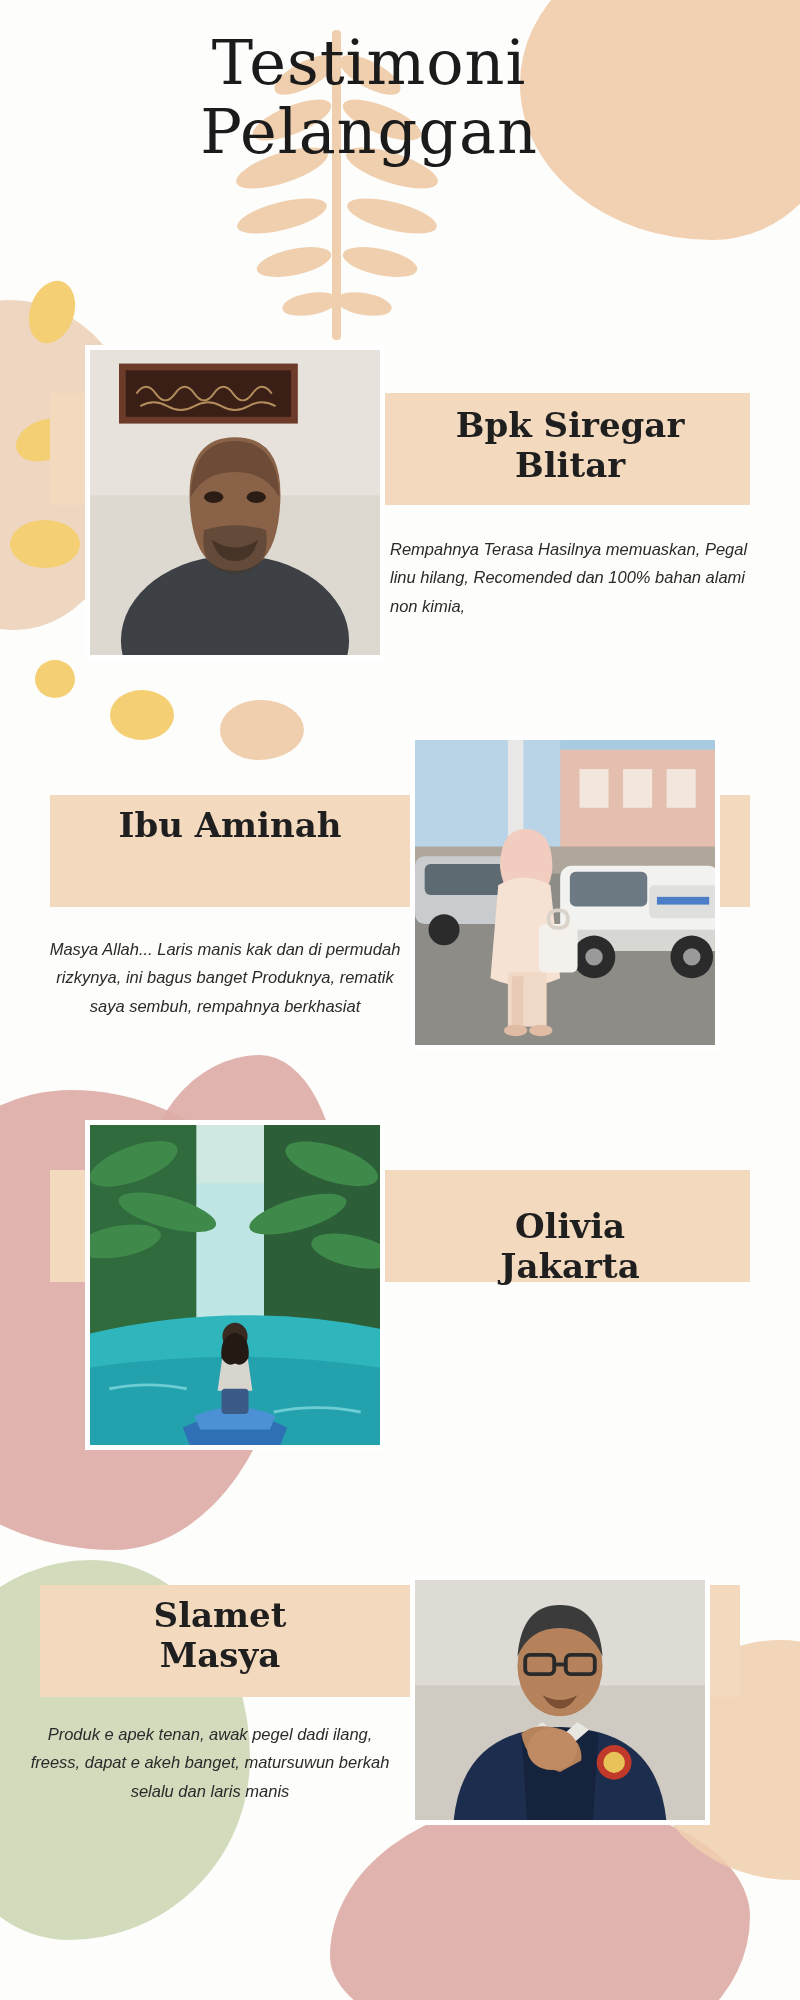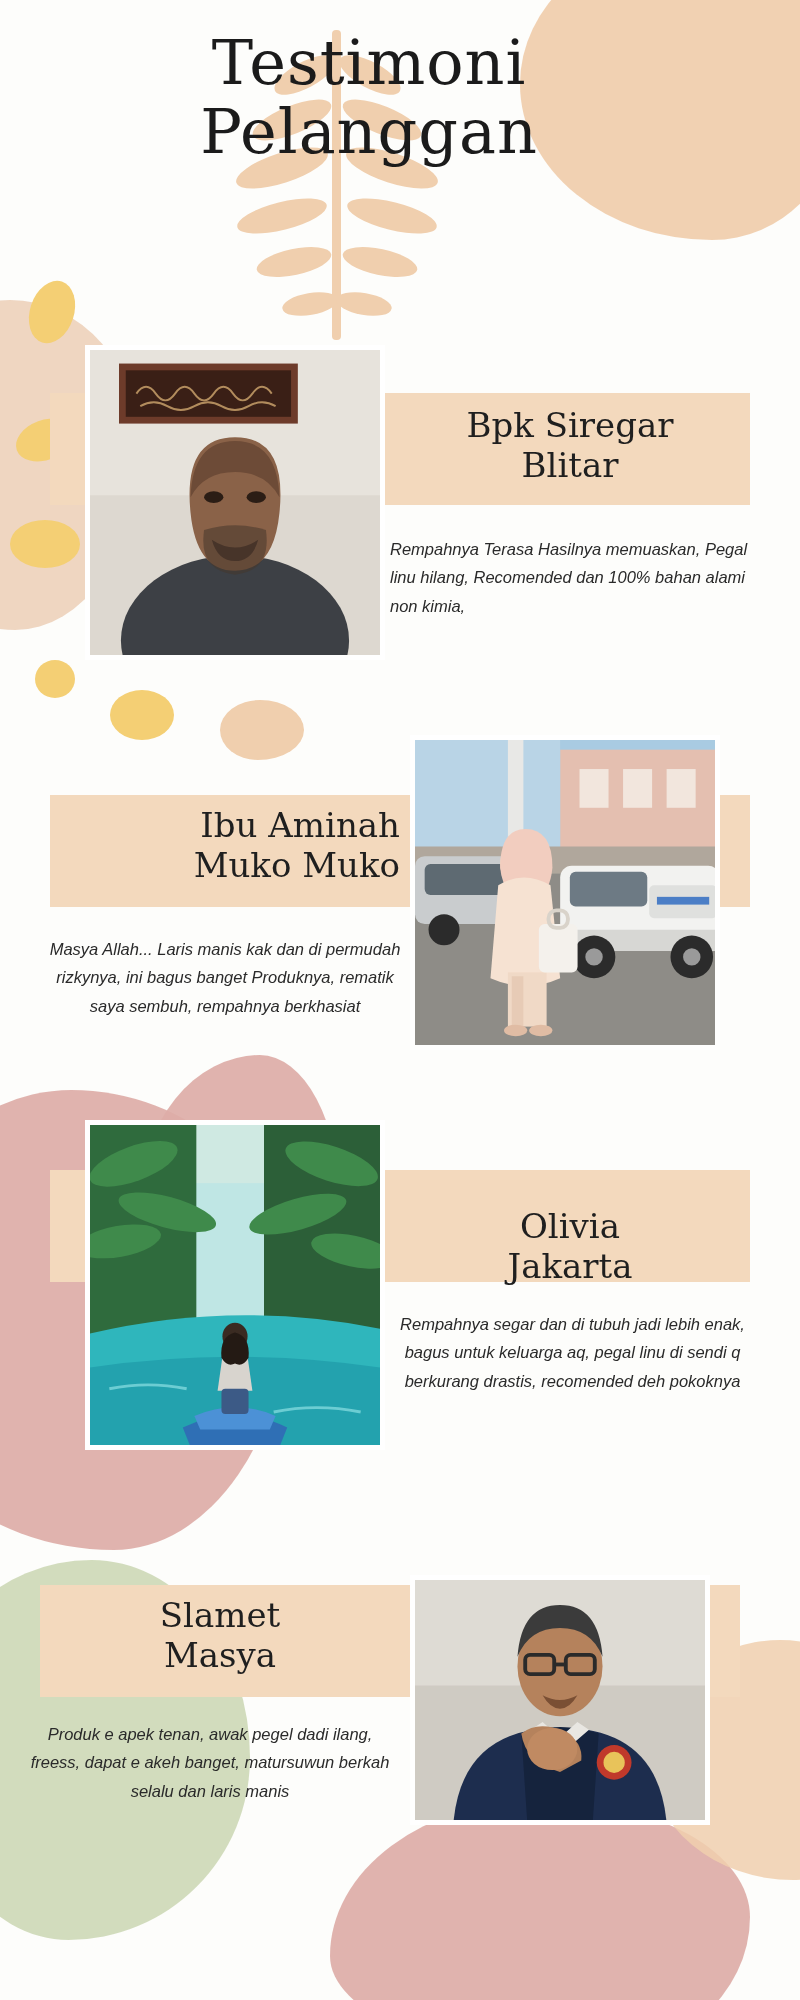--- a/index.html
+++ b/index.html
@@ -136,42 +136,42 @@
   }
   .photo svg { display: block; width: 100%; height: 100%; }
 
   .name {
     position: absolute;
     z-index: 5;
     font-family: "DejaVu Serif", serif;
     font-size: 34px;
     line-height: 1.18;
     color: #1f1f1f;
-    font-weight: 400;
+    font-weight: 700;
   }
   .quote {
     position: absolute;
     z-index: 5;
     font-family: "Liberation Sans", sans-serif;
     font-style: italic;
     font-size: 16.5px;
     line-height: 1.72;
     color: #2a2a2a;
   }
 
   
   #band1 { top: 393px; left: 50px; width: 700px; height: 112px; }
   #photo1 { top: 345px; left: 85px; width: 300px; height: 315px; }
   #name1 { top: 405px; left: 400px; width: 340px; text-align: center; }
   #quote1 { top: 535px; left: 390px; width: 360px; text-align: left; }
 
   
   #band2 { top: 795px; left: 50px; width: 700px; height: 112px; }
   #photo2 { top: 735px; left: 410px; width: 310px; height: 315px; }
-  #name2 { top: 805px; left: 60px; width: 340px; text-align: right; }
+  #name2 { top: 805px; left: 60px; width: 340px; text-align: center; }
   #quote2 { top: 935px; left: 45px; width: 360px; text-align: center; }
 
   
   #band3 { top: 1170px; left: 50px; width: 700px; height: 112px; }
   #photo3 { top: 1120px; left: 85px; width: 300px; height: 330px; }
   #name3 { top: 1190px; left: 400px; width: 340px; text-align: center; margin-top: 16px; }
   #quote3 { top: 1310px; left: 385px; width: 375px; text-align: center; }
 
   
   #band4 { top: 1585px; left: 40px; width: 700px; height: 112px; }
@@ -291,21 +291,20 @@
       <rect x="100" y="244" width="12" height="52" fill="#e7cbb6"></rect>
       <ellipse cx="104" cy="300" rx="12" ry="6" fill="#e0bca4"></ellipse>
       <ellipse cx="130" cy="300" rx="12" ry="6" fill="#e0bca4"></ellipse>
       <rect x="128" y="190" width="40" height="50" rx="6" fill="#f4f1ec"></rect>
       <rect x="138" y="176" width="20" height="18" rx="8" fill="none" stroke="#d9d3ca" stroke-width="4"></rect>
     </svg>
   </div>
 
   <div class="name" id="name2">
     <span>Ibu Aminah</span><br>
-    <span>Muko Muko</span>
   </div>
 
   <div class="quote" id="quote2">Masya Allah... Laris manis kak dan di permudah rizkynya, ini bagus banget Produknya, rematik saya sembuh, rempahnya berkhasiat</div>
 
   <div class="band" id="band3"></div>
 
   <div class="photo" id="photo3">
     <svg viewBox="0 0 300 330" preserveAspectRatio="none">
       <rect width="300" height="330" fill="#bfe6e4"></rect>
       <rect x="0" y="0" width="300" height="60" fill="#cfe9e2"></rect>
@@ -336,21 +335,20 @@
       <rect x="136" y="272" width="28" height="26" rx="4" fill="#3c5a86"></rect>
       <path d="M150 214 q-16 4 -14 26 q6 10 14 6 q8 4 14 -6 q2 -22 -14 -26z" fill="#241a14"></path>
     </svg>
   </div>
 
   <div class="name" id="name3">
     <span>Olivia</span><br>
     <span>Jakarta</span>
   </div>
 
-  <div class="quote" id="quote3">Rempahnya segar dan di tubuh jadi lebih enak, bagus untuk keluarga aq, pegal linu di sendi q berkurang drastis, recomended deh pokoknya</div>
 
   <div class="band" id="band4"></div>
 
   <div class="photo" id="photo4">
     <svg viewBox="0 0 300 250" preserveAspectRatio="none">
       <rect width="300" height="250" fill="#d8d5ce"></rect>
       <rect x="0" y="0" width="300" height="110" fill="#dedbd4"></rect>
       <rect x="0" y="110" width="300" height="140" fill="#cfcbc3"></rect>
 
       <path d="M40 250 q10 -96 110 -96 q100 0 110 96z" fill="#1d2d4e"></path>

